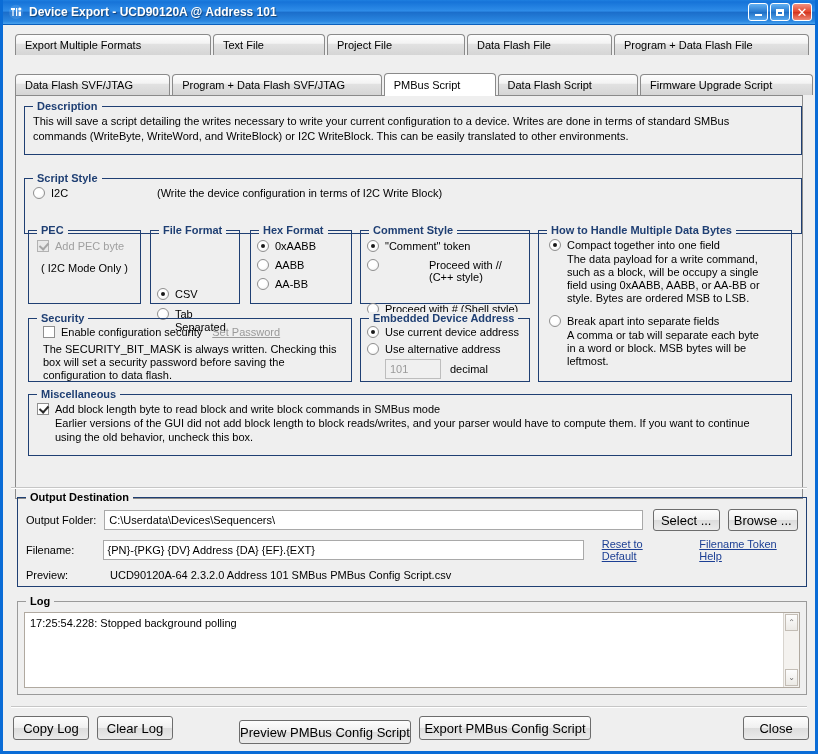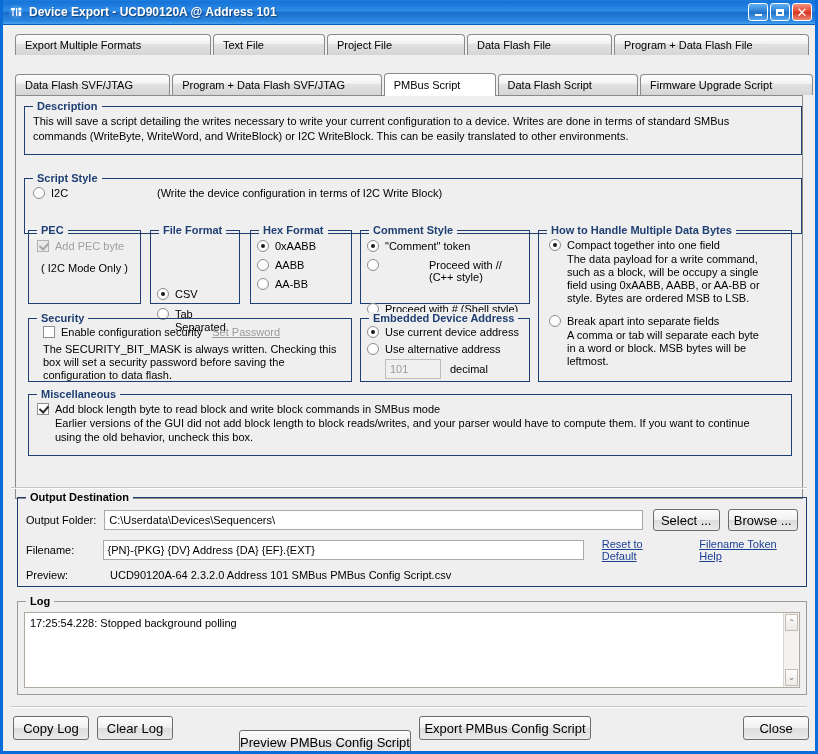--- a/index.html
+++ b/index.html
@@ -493,18 +493,18 @@
           </div>
       </div>
     </div>
   </div>
 
   <div class="sep" style="top:706px;"></div>
 
   <div style="position:absolute; left:0; top:716px; width:812px; height:32px;">
     <div class="btn" style="position:absolute; left:10px; top:0; width:76px; height:24px;">Copy Log</div>
     <div class="btn" style="position:absolute; left:94px; top:0; width:76px; height:24px;">Clear Log</div>
-    <div class="btn" style="position:absolute; left:236px; top:14px; width:172px; height:24px;">Preview PMBus Config Script</div>
+    <div class="btn" style="position:absolute; left:236px; top:4px; width:172px; height:24px;">Preview PMBus Config Script</div>
     <div class="btn" style="position:absolute; left:416px; top:0; width:172px; height:24px;">Export PMBus Config Script</div>
     <div class="btn" style="position:absolute; left:740px; top:0; width:66px; height:24px;">Close</div>
   </div>
 
 </div>
 
 </body></html>

